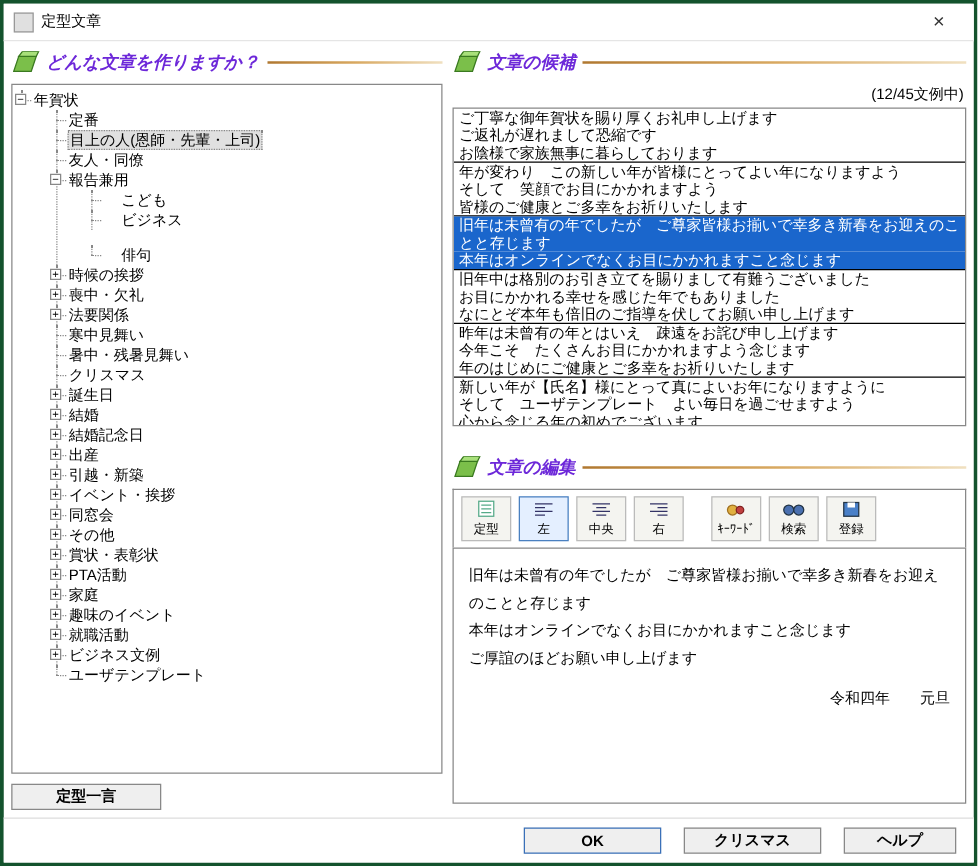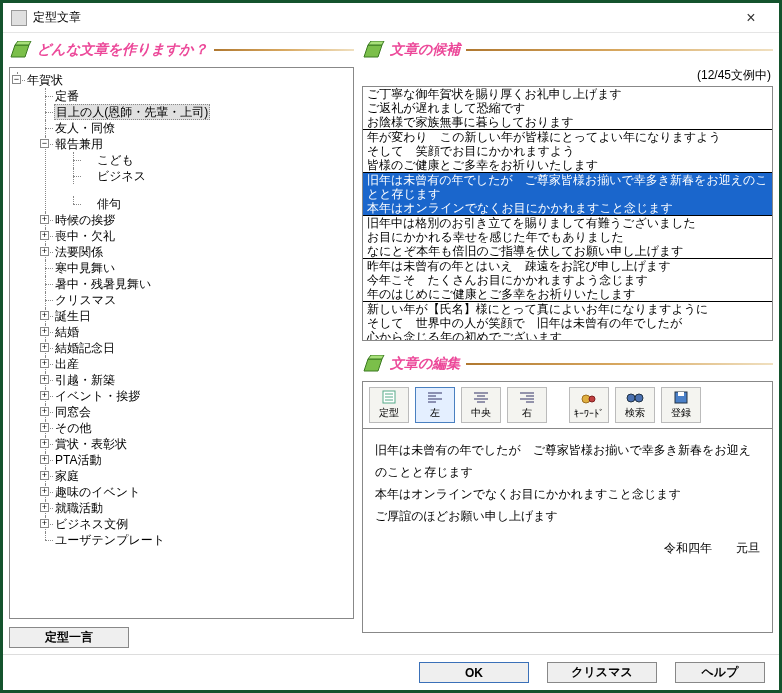--- a/index.html
+++ b/index.html
@@ -7,21 +7,21 @@
 .window { width: 782px; height: 693px; border: 3px solid #14532d; background: #fff; display: flex; flex-direction: column; }
 .titlebar { height: 30px; background: #fff; border-bottom: 1px solid #e5e5e5; display: flex; align-items: center; padding: 0 8px; justify-content: space-between; }
 .titlebar .icon-app { width: 16px; height: 16px; background: #e0e0e0; border: 1px solid #999; margin-right: 6px; display: inline-block; }
 .titlebar .title { flex: 1; font-size: 12px; }
 .titlebar .close { width: 40px; text-align: center; font-size: 16px; cursor: pointer; color: #333; }
 .content { flex: 1; display: flex; padding: 6px; gap: 8px; overflow: hidden; }
 .left-pane { width: 345px; display: flex; flex-direction: column; }
 .right-pane { flex: 1; display: flex; flex-direction: column; }
 .section-header { display: flex; align-items: center; margin-bottom: 6px; height: 22px; }
 .pencil { width: 24px; height: 18px; margin-right: 4px; }
-.sec-title { color: #ec4899; font-weight: bold; font-size: 14px; font-style: italic; }
+.sec-title { color: #6d28d9; font-weight: bold; font-size: 14px; font-style: italic; }
 .hr-line { flex: 1; height: 2px; background: linear-gradient(to right, #b07830 0%, #d8a860 50%, #f0e0c0 100%); margin-left: 6px; }
 .tree-box { flex: 1; border: 1px solid #888; overflow: auto; padding: 4px 2px; }
 .tree ul { list-style: none; margin: 0; padding: 0; }
 .tree li { position: relative; padding-left: 14px; line-height: 16px; white-space: nowrap; }
 .tree li::before { content: ""; position: absolute; top: 0; left: 5px; border-left: 1px dotted #888; height: 100%; }
 .tree li:last-child::before { height: 8px; }
 .tree li::after { content: ""; position: absolute; top: 8px; left: 5px; width: 8px; border-top: 1px dotted #888; }
 .tree > ul > li::before, .tree > ul > li::after { left: 5px; }
 .tree .tog { position: absolute; left: 0; top: 3px; width: 9px; height: 9px; border: 1px solid #888; background: #fff; font-size: 9px; line-height: 7px; text-align: center; cursor: pointer; z-index: 1; }
 .tree .lbl { cursor: pointer; padding: 0 1px; }
@@ -34,21 +34,21 @@
 .right-stats { text-align: right; font-size: 12px; padding: 0 2px 2px 0; }
 .candidate-box { height: 255px; border: 1px solid #888; overflow: hidden; display: flex; }
 .cand-inner { flex:1; overflow-y: auto; overflow-x: hidden; }
 .cand-inner::-webkit-scrollbar { width: 17px; }
 .cand-inner::-webkit-scrollbar-track { background: #f0f0f0; border-left: 1px solid #ccc; }
 .cand-inner::-webkit-scrollbar-thumb { background: #c8c8c8; }
 .cand-group { border-bottom: 1px solid #000; }
 .cand-group:last-child { border-bottom: none; }
 .cand-line { padding: 0 4px; line-height: 14px; cursor: pointer; }
 .cand-line.selected { background: #1a66cc; color: #fff; }
-.edit-section { margin-top: 12px; }
+.edit-section { margin-top: 22px; }
 .toolbar { border: 1px solid #888; border-bottom: none; padding: 5px 6px; display: flex; gap: 6px; background: #fff; }
 .tbtn { width: 40px; height: 36px; border: 1px solid #bbb; background: #f4f4f0; display: flex; flex-direction: column; align-items: center; justify-content: center; cursor: pointer; font-size: 10px; }
 .tbtn.active { border: 1px solid #4a80c0; background: #e4efff; }
 .tbtn .ticon { width: 18px; height: 14px; margin-bottom: 2px; display:flex; align-items:center; justify-content:center; }
 .editor { border: 1px solid #888; height: 205px; padding: 10px 12px; font-family: "MS Gothic", monospace; font-size: 12px; line-height: 22px; overflow: auto; }
 .editor .date-line { text-align: right; margin-top: 10px; }
 .footer { height: 36px; border-top: 1px solid #ddd; display: flex; align-items: center; padding: 0 14px; background: #fff; }
 .footer .spacer { flex: 1; }
 .btn { min-width: 90px; height: 21px; border: 1px solid #888; background: #efefef; cursor: pointer; font-size: 12px; margin-left: 18px; font-weight: bold; }
 .btn.primary { border: 1.5px solid #3a70b8; }
@@ -152,21 +152,21 @@
               <div class="cand-line">お目にかかれる幸せを感じた年でもありました</div>
               <div class="cand-line">なにとぞ本年も倍旧のご指導を伏してお願い申し上げます</div>
             </div>
             <div class="cand-group">
               <div class="cand-line">昨年は未曾有の年とはいえ　疎遠をお詫び申し上げます</div>
               <div class="cand-line">今年こそ　たくさんお目にかかれますよう念じます</div>
               <div class="cand-line">年のはじめにご健康とご多幸をお祈りいたします</div>
             </div>
             <div class="cand-group">
               <div class="cand-line">新しい年が【氏名】様にとって真によいお年になりますように</div>
-              <div class="cand-line">そして　世界中の人が笑顔で　旧年は未曾有の年でしたが</div>
+              <div class="cand-line">そして　ユーザテンプレート　よい毎日を過ごせますよう</div>
               <div class="cand-line">心から念じる年の初めでございます</div>
             </div>
           </div>
       </div>
 
       <div class="edit-section">
         <div class="section-header">
           <span class="pencil">
             <svg class="pencil-svg" width="24" height="18" viewBox="0 0 24 18">
                 <polygon points="2,16 6,4 20,4 16,16" fill="#7bbf4a" stroke="#3a7a20"></polygon>

